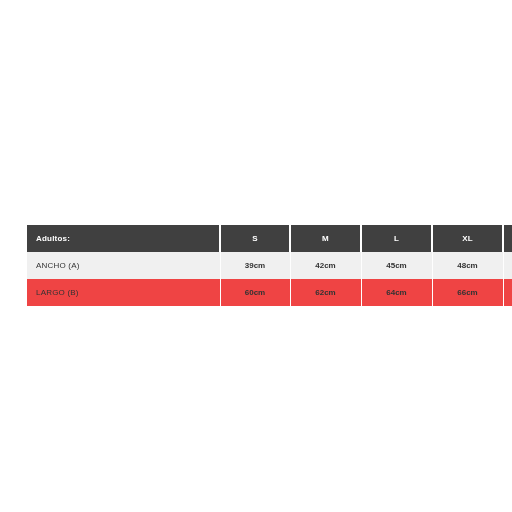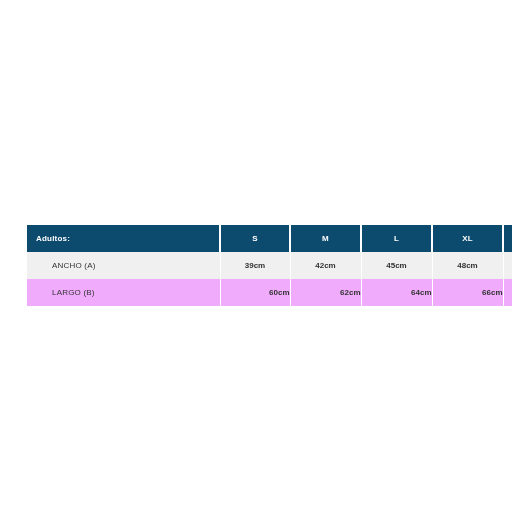--- a/index.html
+++ b/index.html
@@ -31,21 +31,21 @@
   table.size-chart th,
   table.size-chart td {
     padding: 0;
     margin: 0;
     border: 0;
   }
 
   
   tr.chart-header th {
     height: 27px;
-    background: #0c4a6e;
+    background: #404040;
     color: #ffffff;
     font-size: 8px;
     font-weight: bold;
     letter-spacing: 0.2px;
     vertical-align: middle;
   }
   tr.chart-header th.label-col {
     text-align: left;
     padding-left: 9px;
   }
@@ -56,38 +56,37 @@
 
   
   tr.chart-row td {
     height: 27px;
     font-size: 8px;
     color: #333333;
     vertical-align: middle;
   }
   tr.chart-row td.label-col {
     text-align: left;
-    padding-left: 25px;
+    padding-left: 9px;
     letter-spacing: 0.2px;
   }
   tr.chart-row td.value-col {
     text-align: center;
     border-left: 1px solid rgba(255, 255, 255, 0.9);
     font-weight: bold;
   }
 
   tr.row-shaded td {
     background: #f0f0f0;
   }
   tr.row-plain td {
-    background: #f0abfc;
+    background: #ef4444;
   }
   tr.row-plain td.value-col {
     border-left: 1px solid #ffffff;
-    text-align: right;
   }
 </style>
 </head>
 <body>
 
 <div id="size-chart-wrapper">
   <table class="size-chart">
     <thead>
       <tr class="chart-header">
         <th class="label-col" style="width:183px;">Adultos:</th>

